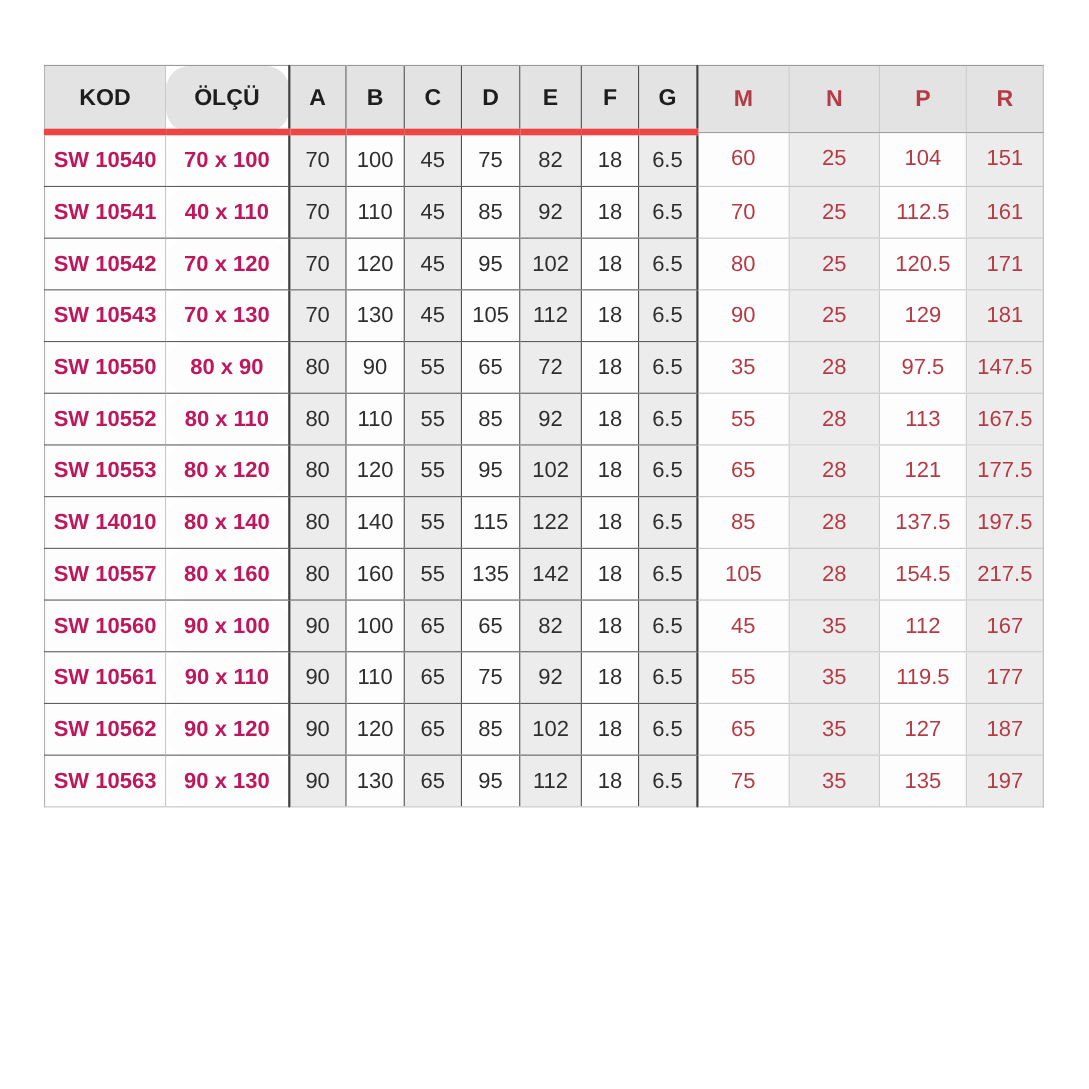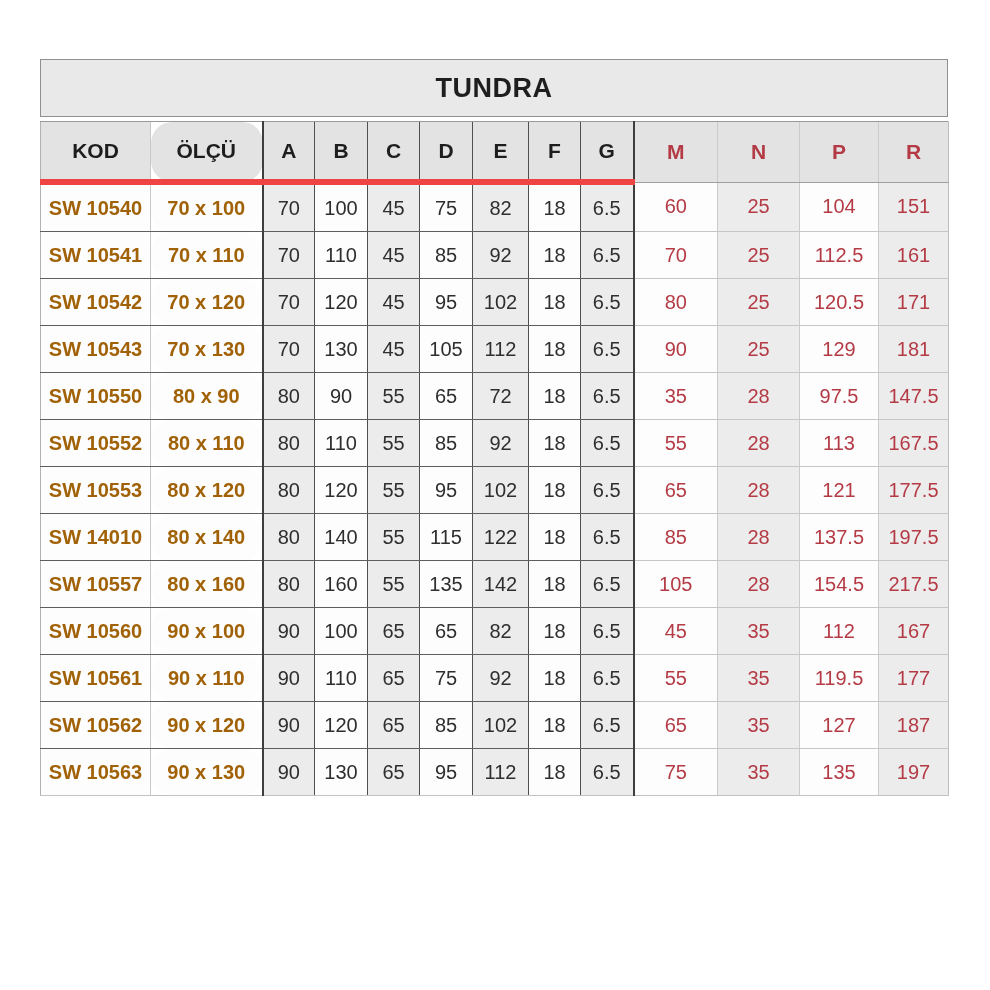--- a/index.html
+++ b/index.html
@@ -60,21 +60,21 @@
   }
   table.spec th.sec-right { border-bottom: 1px solid #9f9f9f; }
   table.spec td {
     height: 46px;
     font-size: 20px;
     color: #2e2e2e;
     background: #fdfdfd;
   }
   table.spec td.stripe { background: var(--stripe-bg, #ececec); }
   table.spec .red { color: var(--red-text, #b43b45); }
-  table.spec td.bold { font-weight: bold; color: #a16207; }
+  table.spec td.bold { font-weight: bold; color: #be185d; }
 
   
   .c0  { border-left: 1px solid #b2b2b2; }
   .c1  { border-left: 1px solid #c8c8c8; border-radius: 21px; }
   .c2  { border-left: 2px solid #3e3e3e; }
   .c3, .c4, .c5, .c6, .c7, .c8 { border-left: 1px solid #4f4f4f; }
   .c9  { border-left: 2px solid #3e3e3e; }
   .c10, .c11, .c12 { border-left: 1px solid #cbcbcb; }
   .c12 { border-right: 1px solid #bdbdbd; }
 
@@ -97,21 +97,20 @@
   col.w10 { width: 82px; }
   col.w11 { width: 79px; }
   col.w12 { width: 70px; }
 </style>
 </head>
 <body>
 
 <div class="page">
   <div class="sheet">
 
-    <div class="title-bar">TUNDRA</div>
 
     <table class="spec">
       <colgroup>
         <col class="w0">
           <col class="w1">
           <col class="w2">
           <col class="w3">
         <col class="w4">
           <col class="w5">
           <col class="w6">
@@ -150,21 +149,21 @@
             <td class="c6 sec-left stripe">82</td>
             <td class="c7 sec-left">18</td>
             <td class="c8 sec-left stripe">6.5</td>
             <td class="c9 sec-right red">60</td>
             <td class="c10 sec-right stripe red">25</td>
             <td class="c11 sec-right red">104</td>
             <td class="c12 sec-right stripe red">151</td>
           </tr>
           <tr>
             <td class="c0 sec-left bold">SW 10541</td>
-            <td class="c1 sec-left bold">70 x 110</td>
+            <td class="c1 sec-left bold">40 x 110</td>
             <td class="c2 sec-left stripe">70</td>
             <td class="c3 sec-left">110</td>
             <td class="c4 sec-left stripe">45</td>
             <td class="c5 sec-left">85</td>
             <td class="c6 sec-left stripe">92</td>
             <td class="c7 sec-left">18</td>
             <td class="c8 sec-left stripe">6.5</td>
             <td class="c9 sec-right red">70</td>
             <td class="c10 sec-right stripe red">25</td>
             <td class="c11 sec-right red">112.5</td>

